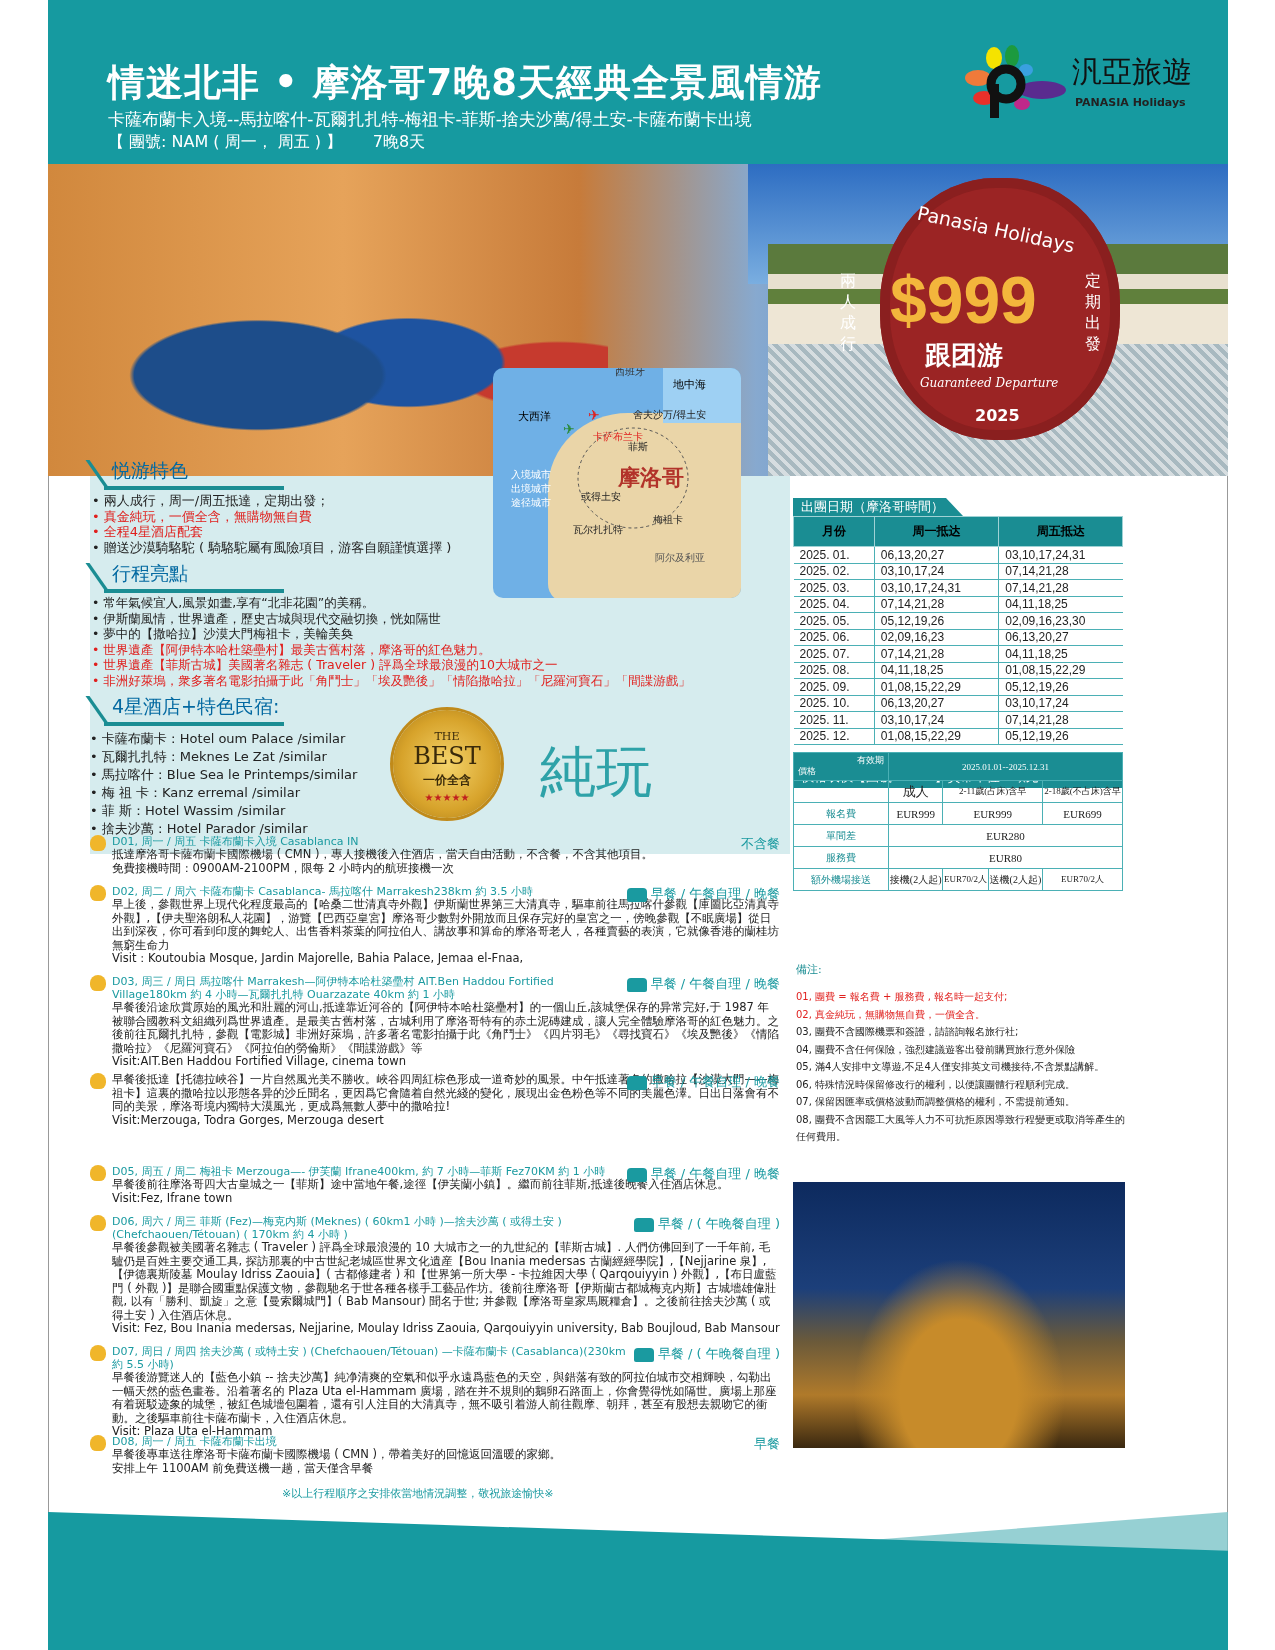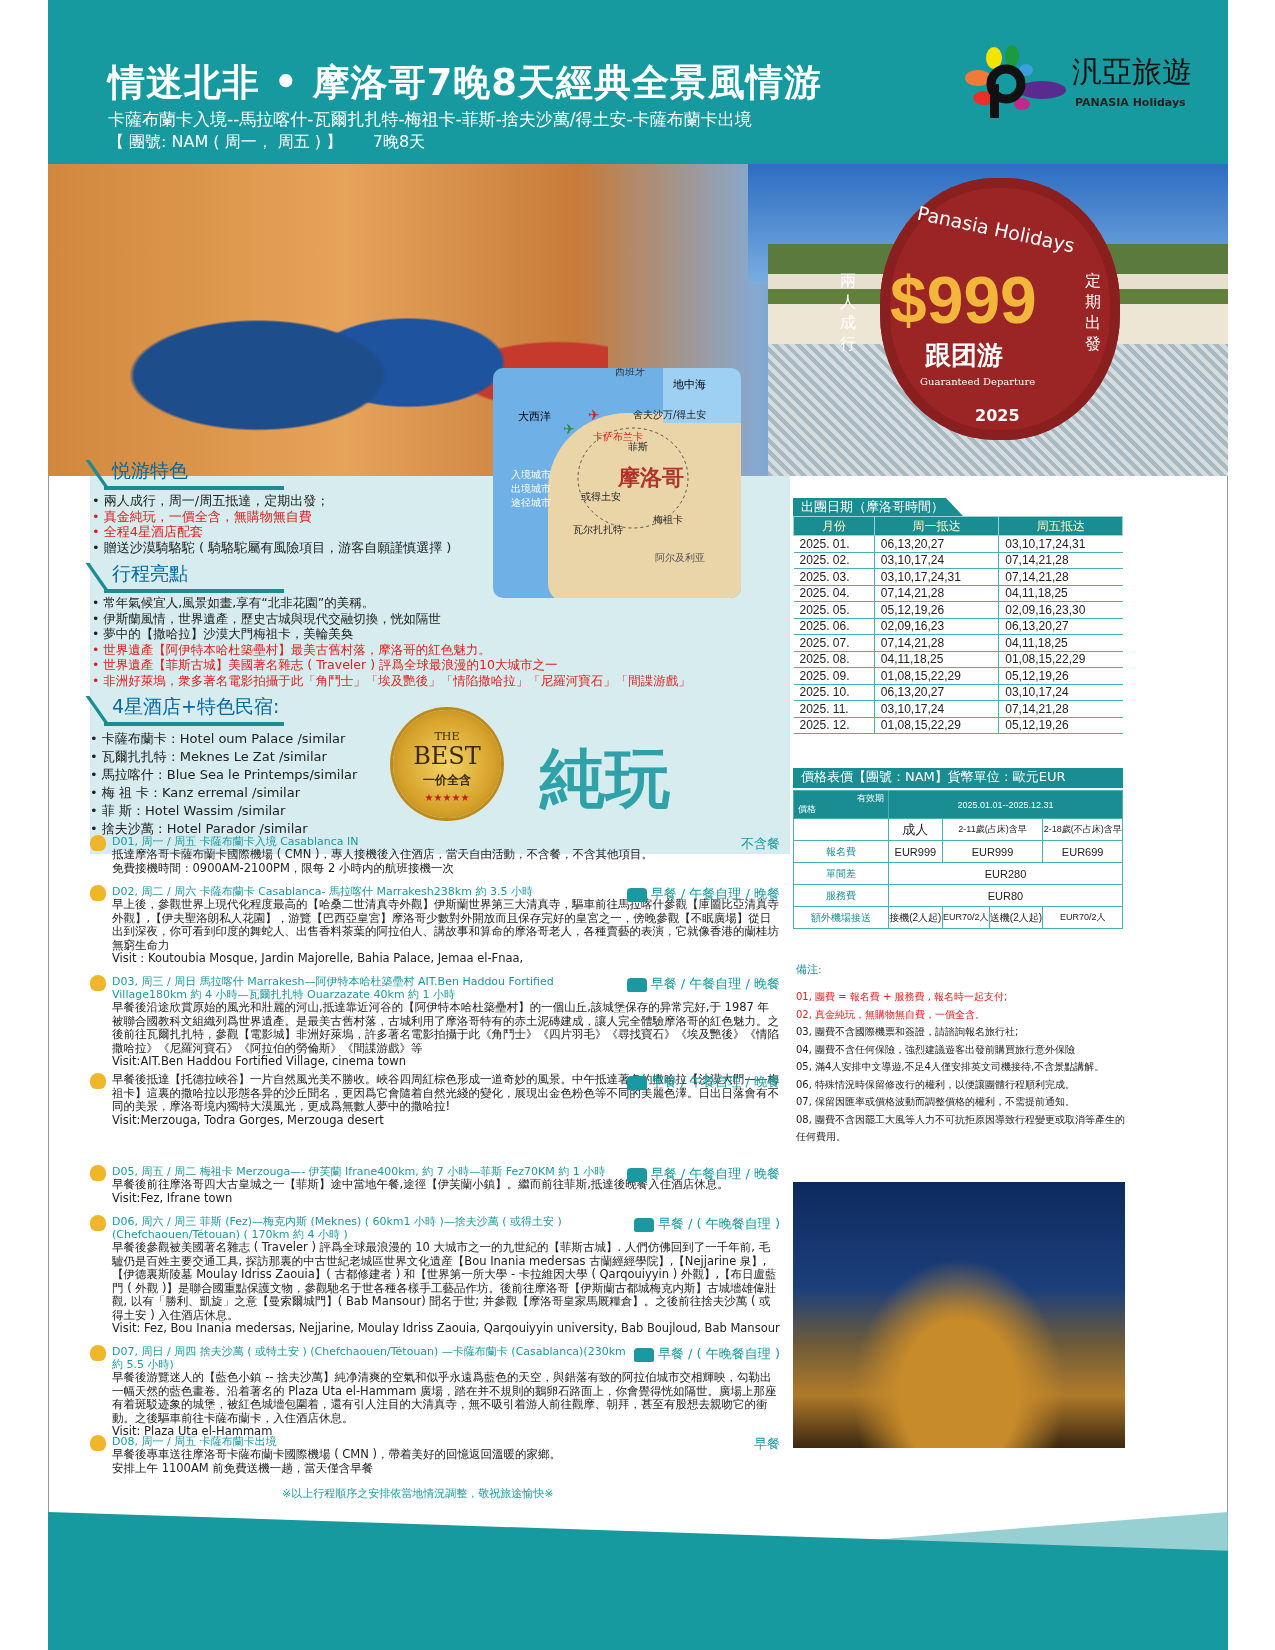--- a/index.html
+++ b/index.html
@@ -20,42 +20,42 @@
 .map{position:absolute;left:493px;top:368px;width:248px;height:230px;background:#6fb0e6;border-radius:10px;overflow:hidden}
 .map .land{position:absolute;left:55px;top:45px;width:200px;height:190px;background:#ead5a8;border-radius:40% 10% 10% 10%}
 .map .sea{position:absolute;left:170px;top:0;width:80px;height:55px;background:#9ed0f3}
 .map .morocco{position:absolute;left:125px;top:95px;font-size:22px;color:#b2332a;font-weight:bold}
 .map .lbl{position:absolute;font-size:10px;color:#222}
 .map .lblw{position:absolute;font-size:11px;color:#000000}
 .seal{position:absolute;left:880px;top:178px;width:240px;height:262px;background:#9b2424;border-radius:48%;box-shadow:0 0 0 10px #8a1f1f inset}
 .seal .brand{position:absolute;left:36px;top:40px;font-size:19px;color:#fff;transform:rotate(12deg)}
 .seal .price{position:absolute;left:10px;top:84px;font-size:66px;font-weight:bold;color:#f3b63c;font-family:"Liberation Sans",sans-serif}
 .seal .gd{position:absolute;left:45px;top:160px;font-size:26px;color:#fff;font-weight:bold}
-.seal .gd2{position:absolute;left:40px;top:198px;font-size:10px;color:#fff;font-family:"DejaVu Serif",serif}
+.seal .gd2{position:absolute;left:40px;top:198px;font-size:12px;color:#fff;font-style:italic;font-family:"DejaVu Serif",serif}
 .seal .year{position:absolute;left:95px;top:228px;font-size:16px;color:#fff;font-weight:bold}
 .seal .vl,.seal .vr{position:absolute;top:92px;font-size:16px;color:#fff;width:18px;line-height:21px}
 .seal .vl{left:-40px}.seal .vr{left:205px}
 .features{position:absolute;left:90px;top:476px;width:700px;height:378px;background:#d6ecee}
 .sec-h{position:absolute;font-size:19px;color:#0369a1}
 .sec-line{position:absolute;height:4px;background:#1a8d93}
 .sec-slash{position:absolute;width:4px;height:30px;background:#1a8d93;transform:skewX(35deg)}
 .bl{position:absolute;font-size:13px;line-height:15.5px}
 .bl .r{color:#e0201e}
 .hotels{position:absolute;left:90px;top:730px;font-size:13px;line-height:18px}
 .badge{position:absolute;left:393px;top:710px;width:108px;height:108px;border-radius:50%;background:radial-gradient(circle,#f4d36a 0,#d7a32b 60%,#a87816 100%);box-shadow:0 0 0 3px #c08a1a}
 .badge .t{position:absolute;left:0;width:108px;text-align:center;font-family:"DejaVu Serif",serif;color:#3a2a0a}
-.chunwan{position:absolute;left:540px;top:735px;font-size:65px;font-weight:bold;color:#2ea2a8}
+.chunwan{position:absolute;left:540px;top:735px;font-size:56px;font-weight:normal;color:#2ea2a8}
 .sched-tab{position:absolute;left:793px;top:498px;width:170px;height:18px;background:#1a8d93;color:#fff;font-size:13px;padding-left:8px;clip-path:polygon(0 0,90% 0,100% 100%,0 100%)}
 table{border-collapse:collapse;position:absolute}
 .sched{left:793px;top:516px;width:330px;font-size:12px;font-family:"Liberation Sans",sans-serif}
-.sched th{background:#1a8d93;color:#fef9c3;font-weight:normal;height:19px;border:1px solid #9fd2d5}
+.sched th{background:#1a8d93;color:#000000;font-weight:bold;height:30px;border:1px solid #9fd2d5}
 .sched td{height:16.5px;border-bottom:1px solid #4bb0b5;border-left:1px solid #4bb0b5;padding-left:6px}
 .sched td:first-child{border-left:none}
 .price-h{position:absolute;left:793px;top:768px;width:330px;height:20px;background:#1a8d93;color:#fff;font-size:13px;padding-left:8px}
-.price{left:793px;top:790px;width:330px;font-size:11px;font-family:Liberation Sans, sans-serif}
+.price{left:793px;top:752px;width:330px;font-size:11px;font-family:Liberation Serif, serif}
 .price td{border:1px solid #4bb0b5;height:22px;text-align:center}
 .price .lab{color:#1a8d93;font-size:10px;width:95px}
 .price .hd{background:#1a8d93;color:#fff}
 .notes-h{position:absolute;left:796px;top:962px;font-size:11px;color:#1a8d93}
 .notes{position:absolute;left:796px;top:988px;width:330px;font-size:10px;line-height:17.5px}
 .notes .r{color:#e0201e}
 .fez-img{position:absolute;left:793px;top:1182px;width:332px;height:266px;background:radial-gradient(ellipse at 50% 80%,#c78b2a 0 25%,transparent 45%),linear-gradient(#0d2a5e 0%,#1c3f7a 40%,#6b5a3a 60%,#b07a2a 80%,#3a2810 100%)}
 .days{position:absolute;left:90px;top:835px;width:690px}
 .day{position:absolute;left:0;width:690px}
 .day .dh{font-size:11px;color:#1a9aa0;padding-left:22px;line-height:13px}

